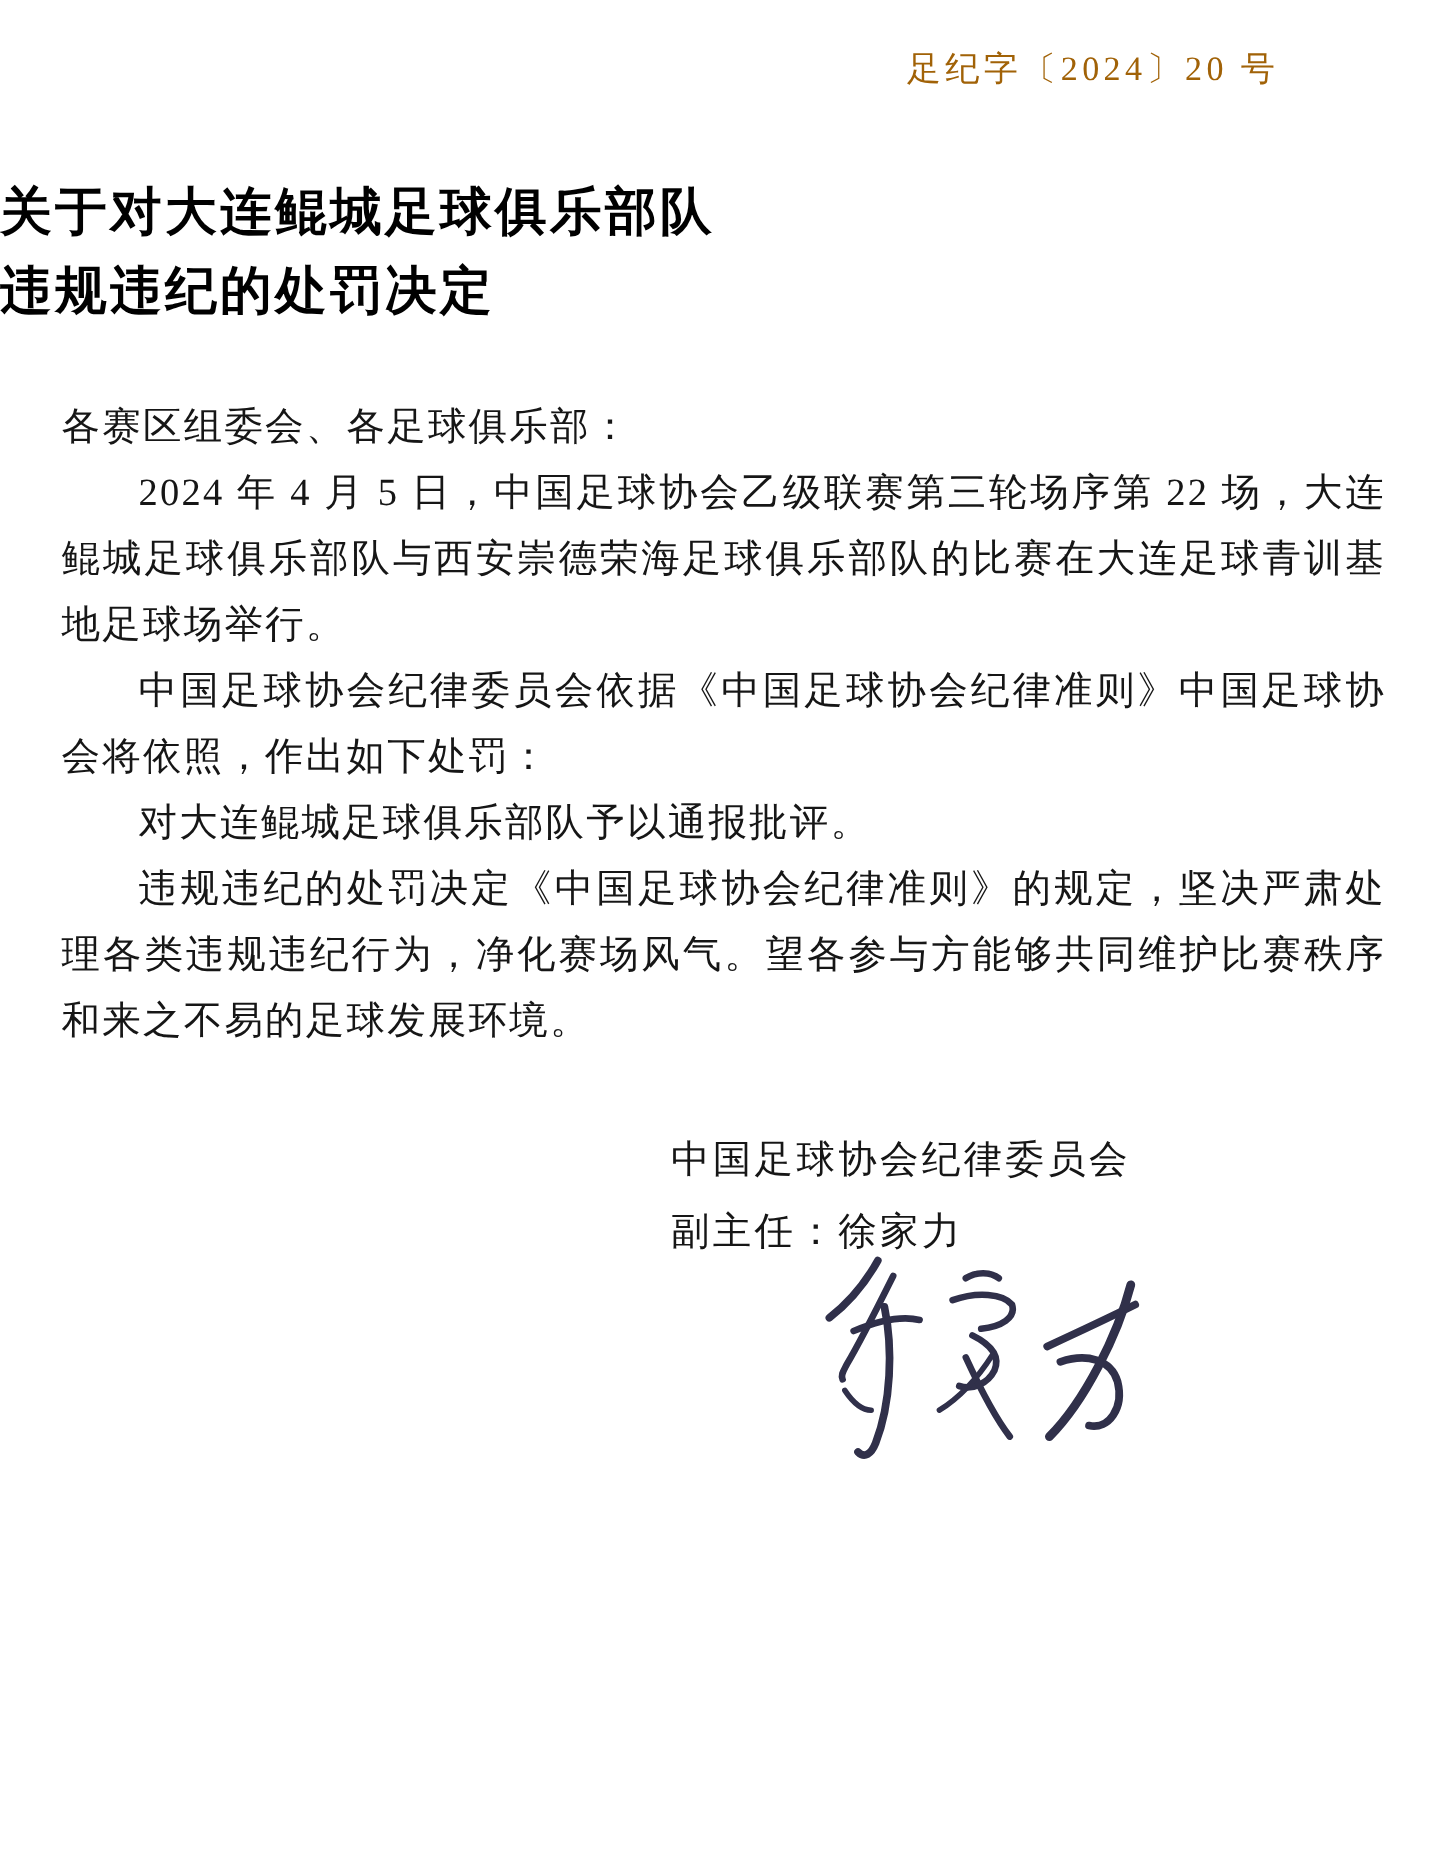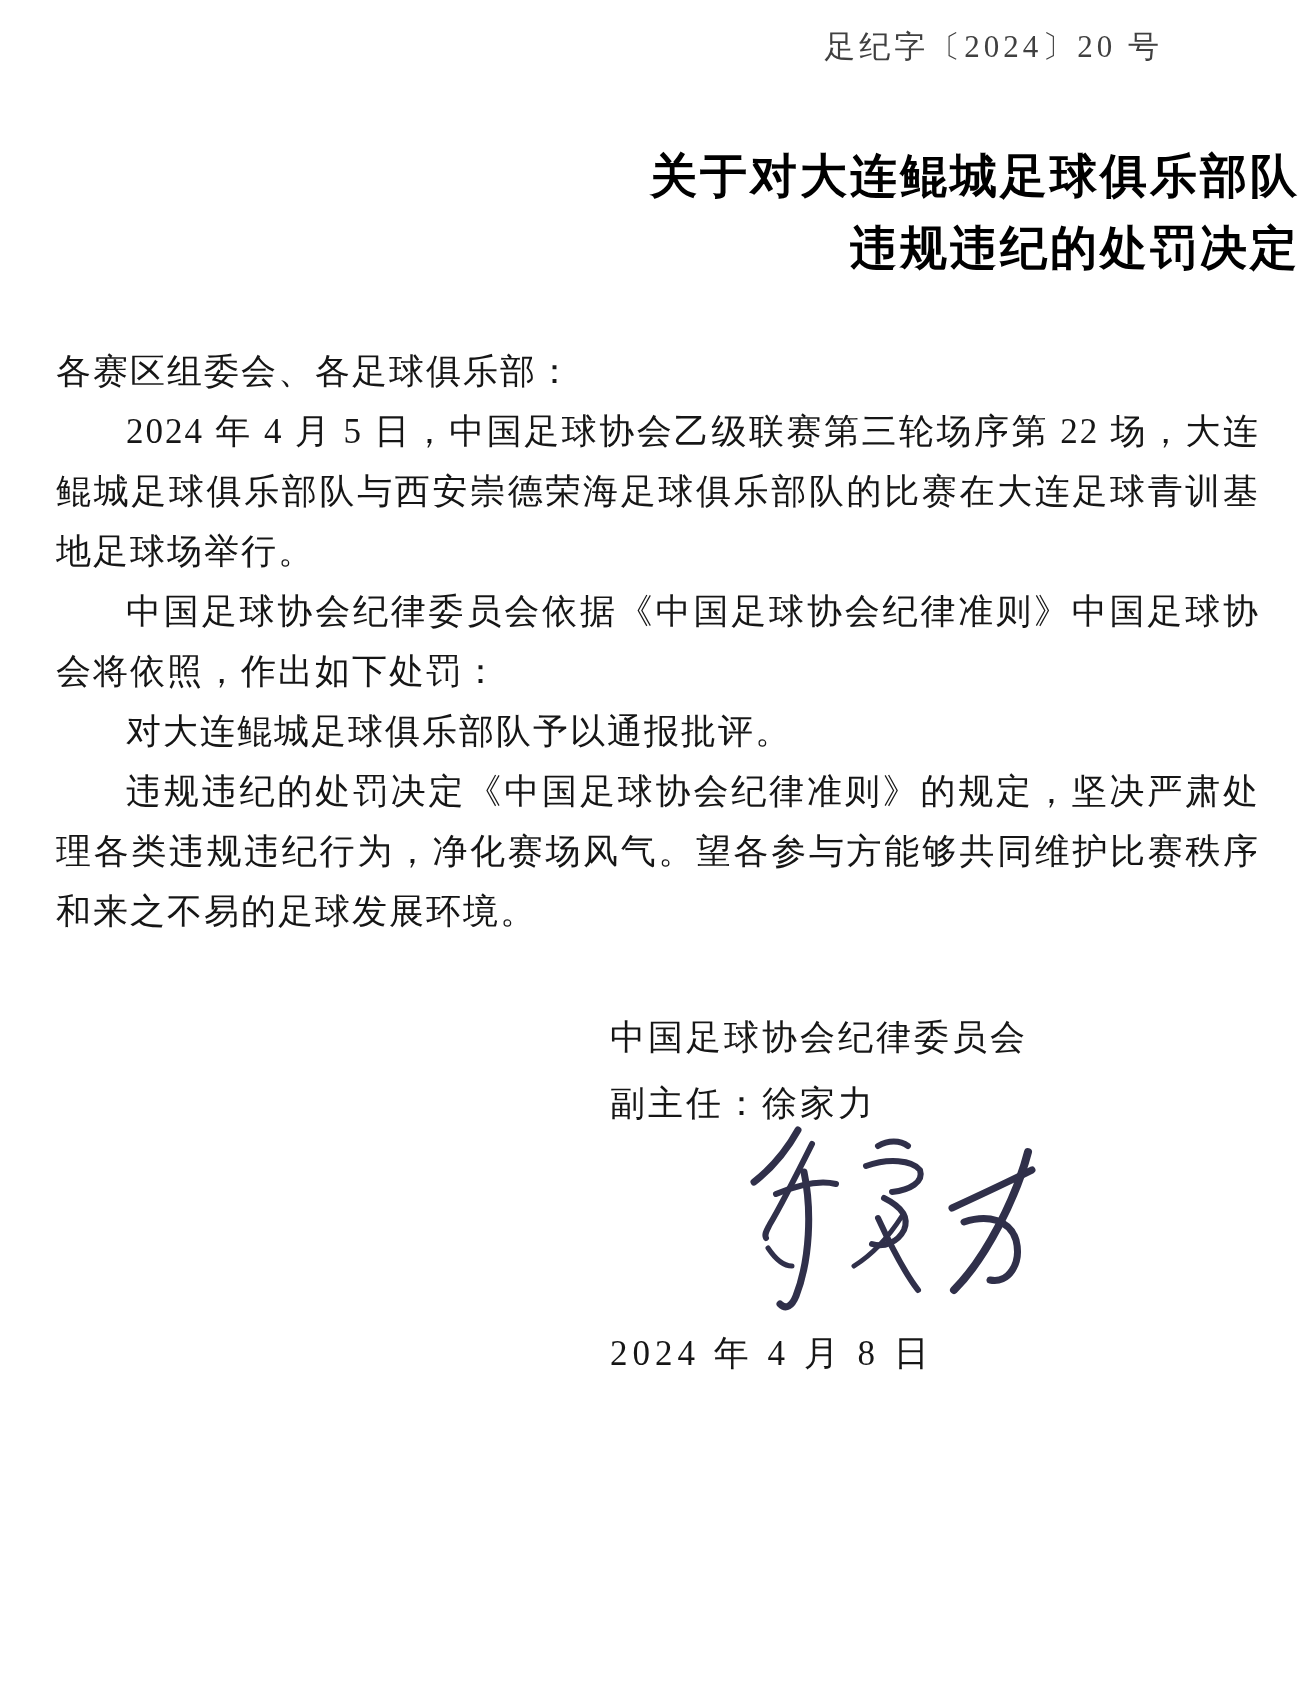--- a/index.html
+++ b/index.html
@@ -17,25 +17,26 @@
     font-family: "Liberation Serif", serif;
     overflow: hidden;
   }
   .doc-number {
     padding-top: 26px;
     padding-right: 137px;
     text-align: right;
     font-size: 31px;
     letter-spacing: 4px;
     font-family: "Liberation Serif", serif;
-    color: #404040;
+    color: #a16207;
+    margin-top: 16px;
   }
   .title-block {
     margin-top: 72px;
-    text-align: right;
+    text-align: left;
     font-family: "Liberation Sans", sans-serif;
     font-weight: bold;
     font-size: 47px;
     line-height: 72px;
     letter-spacing: 3px;
     color: #000000;
   }
   .body-block {
     margin-top: 58px;
     padding: 0 40px 0 56px;
@@ -119,16 +120,15 @@
         <path d="M164,78 C180,86 190,96 184,110 C178,122 164,128 152,124" stroke-width="6"></path>
         <path d="M158,98 C170,124 184,152 198,170" stroke-width="6"></path>
         <path d="M182,96 C168,118 150,136 134,146" stroke-width="5"></path>
 
         <path d="M232,88 C258,76 288,62 312,50" stroke-width="7"></path>
         <path d="M308,32 C296,78 266,138 234,170" stroke-width="8"></path>
         <path d="M244,102 C268,94 290,100 296,120 C302,144 288,164 270,160" stroke-width="7"></path>
       </svg>
     </div>
 
-    <div class="sign-date">2024 年 4 月 8 日</div>
   </div>
 
 </div>
 
 </body></html>

